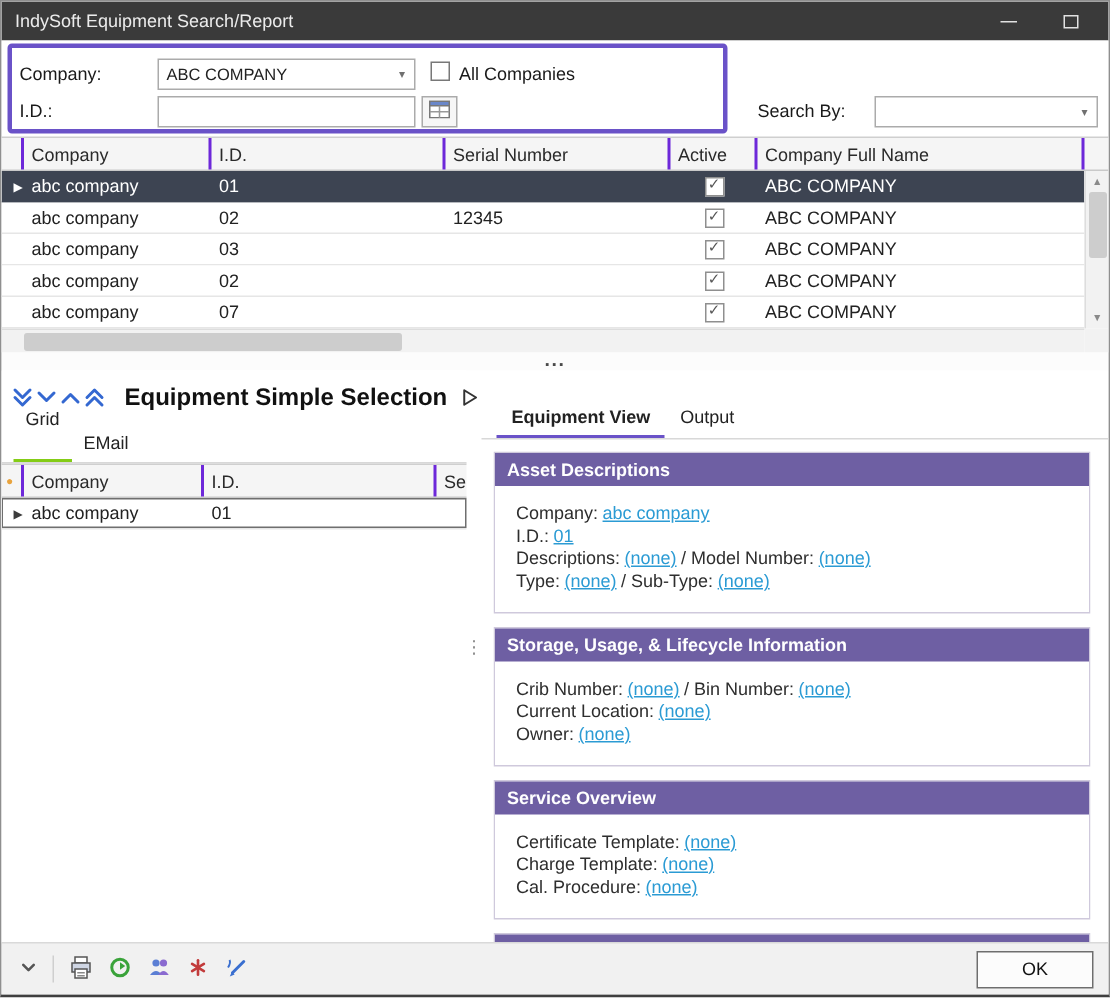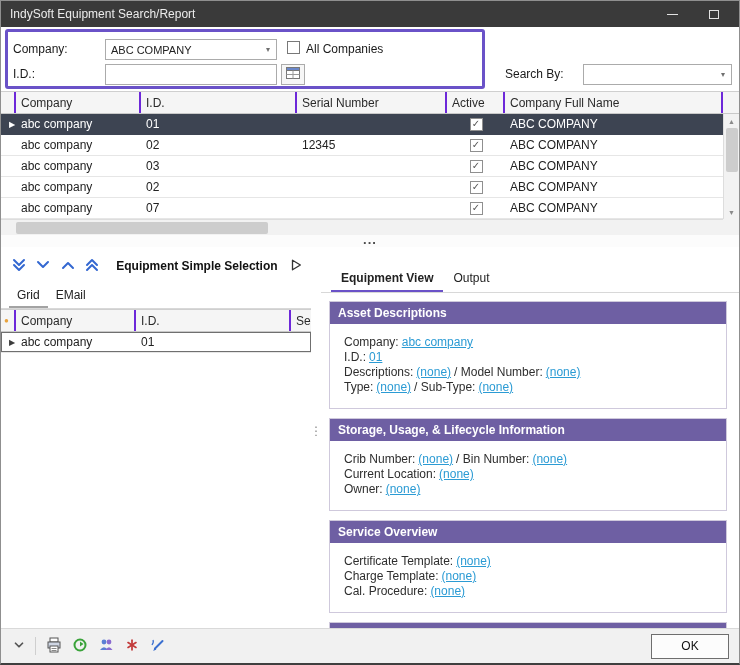--- a/index.html
+++ b/index.html
@@ -54,25 +54,25 @@
   .scorner { position:absolute; right:0; bottom:0; width:16px; height:16px; background:#f2f2f2; }
 
   
   .splitter { position:absolute; top:234px; left:0; right:0; height:12px; background:#fcfcfc; display:flex; align-items:flex-start; justify-content:center; color:#4a4a4a; font-weight:bold; letter-spacing:1px; font-size:13px; line-height:9px; cursor:row-resize; }
 
   
   .lower { position:absolute; top:246px; left:0; right:0; bottom:35px; background:#fff; }
   .lpanel { position:absolute; left:0; top:0; width:310px; height:100%; background:#fff; }
   .nav-row { display:flex; align-items:center; height:36px; padding:2px 4px 0 6px; }
   .nav-btn { width:25px; height:24px; display:flex; align-items:center; justify-content:center; background:none; border:none; padding:0; }
-  .sel-title { font-weight:bold; font-size:12px; margin-left:12px; color:#111; white-space:nowrap; }
+  .sel-title { font-weight:bold; font-size:16px; margin-left:12px; color:#111; white-space:nowrap; }
   .play-btn { margin-left:8px; width:22px; height:22px; display:flex; align-items:center; justify-content:center; background:none; border:none; padding:0; }
   .ltabs { display:flex; height:26px; border-bottom:1px solid #d8d8d8; padding-left:8px; align-items:flex-end; }
   .tab { padding:4px 8px 6px; font-size:12px; color:#222; cursor:default; }
-  .tab.active { border-bottom:2px solid #a3a3a3; padding-bottom:4px; }
+  .tab.active { border-bottom:2px solid #84cc16; padding-bottom:20px; }
   .sgrid { border-top:1px solid #cfcfcf; }
   .sg-head { display:flex; height:22px; background:#f5f5f5; border-bottom:1px solid #c9c9c9; }
   .sg-row { display:flex; height:21px; border-bottom:1px solid #e6e6e6; box-shadow:inset 0 0 0 1px #6f6f6f; background:#fff; }
   .sg-row .cell { display:flex; align-items:center; padding-left:5px; font-size:12px; overflow:hidden; white-space:nowrap; }
   .sc-ind { width:15px; padding-left:0; }
   .sc-company { width:120px; }
   .sc-id { width:155px; }
   .sc-serial { flex:1; }
   .orange-dot { color:#e8a33d; font-size:8px; margin-left:3px; }
 

